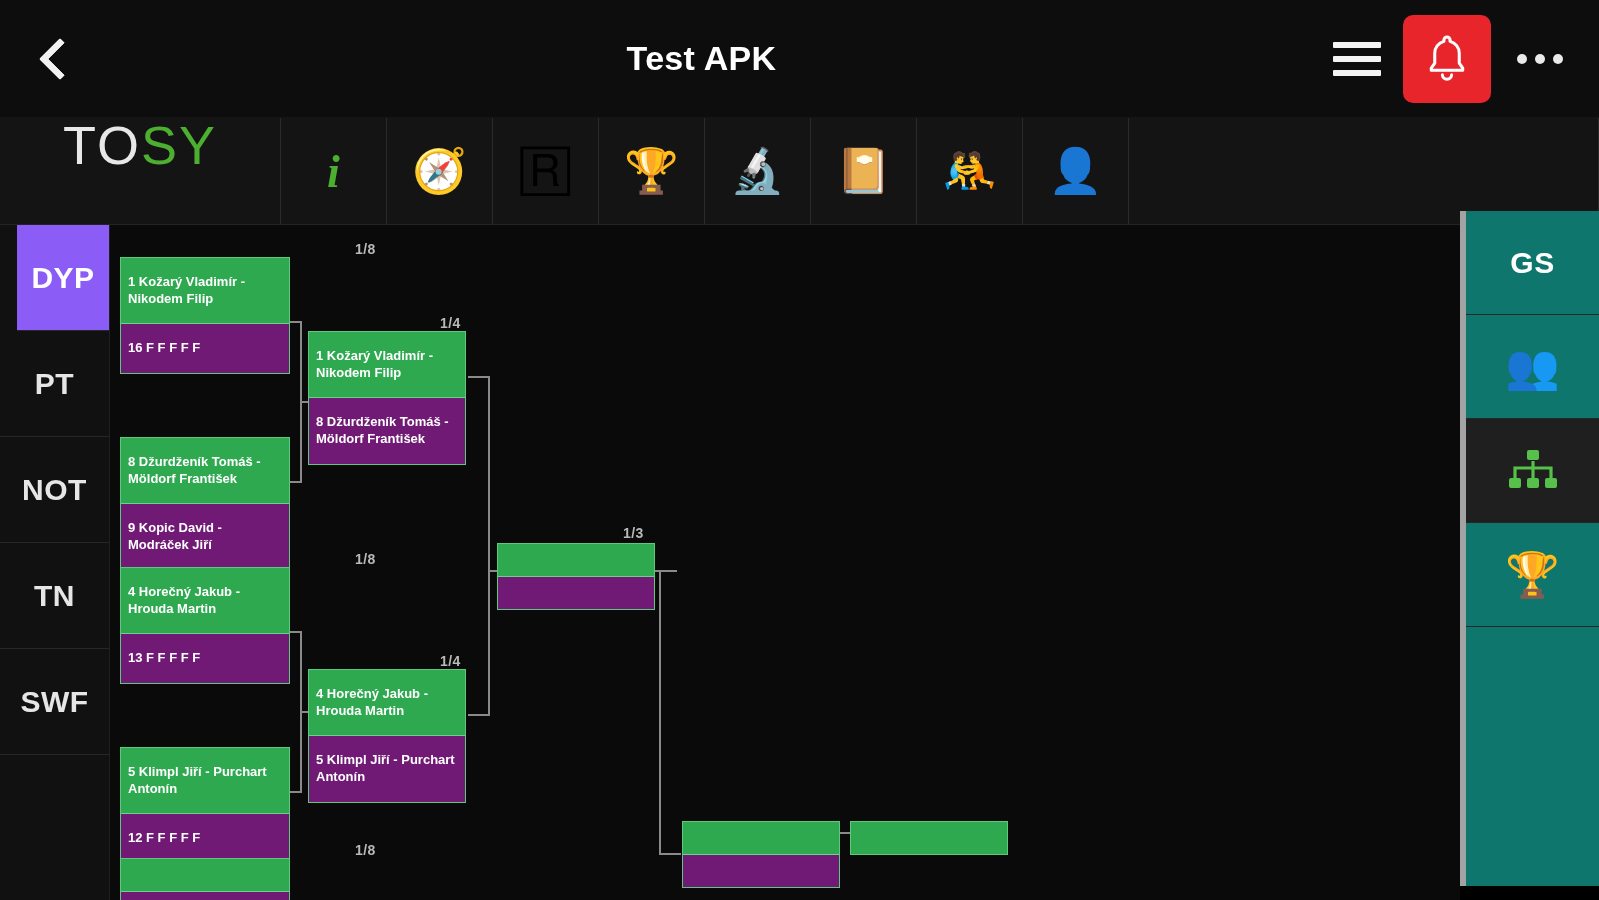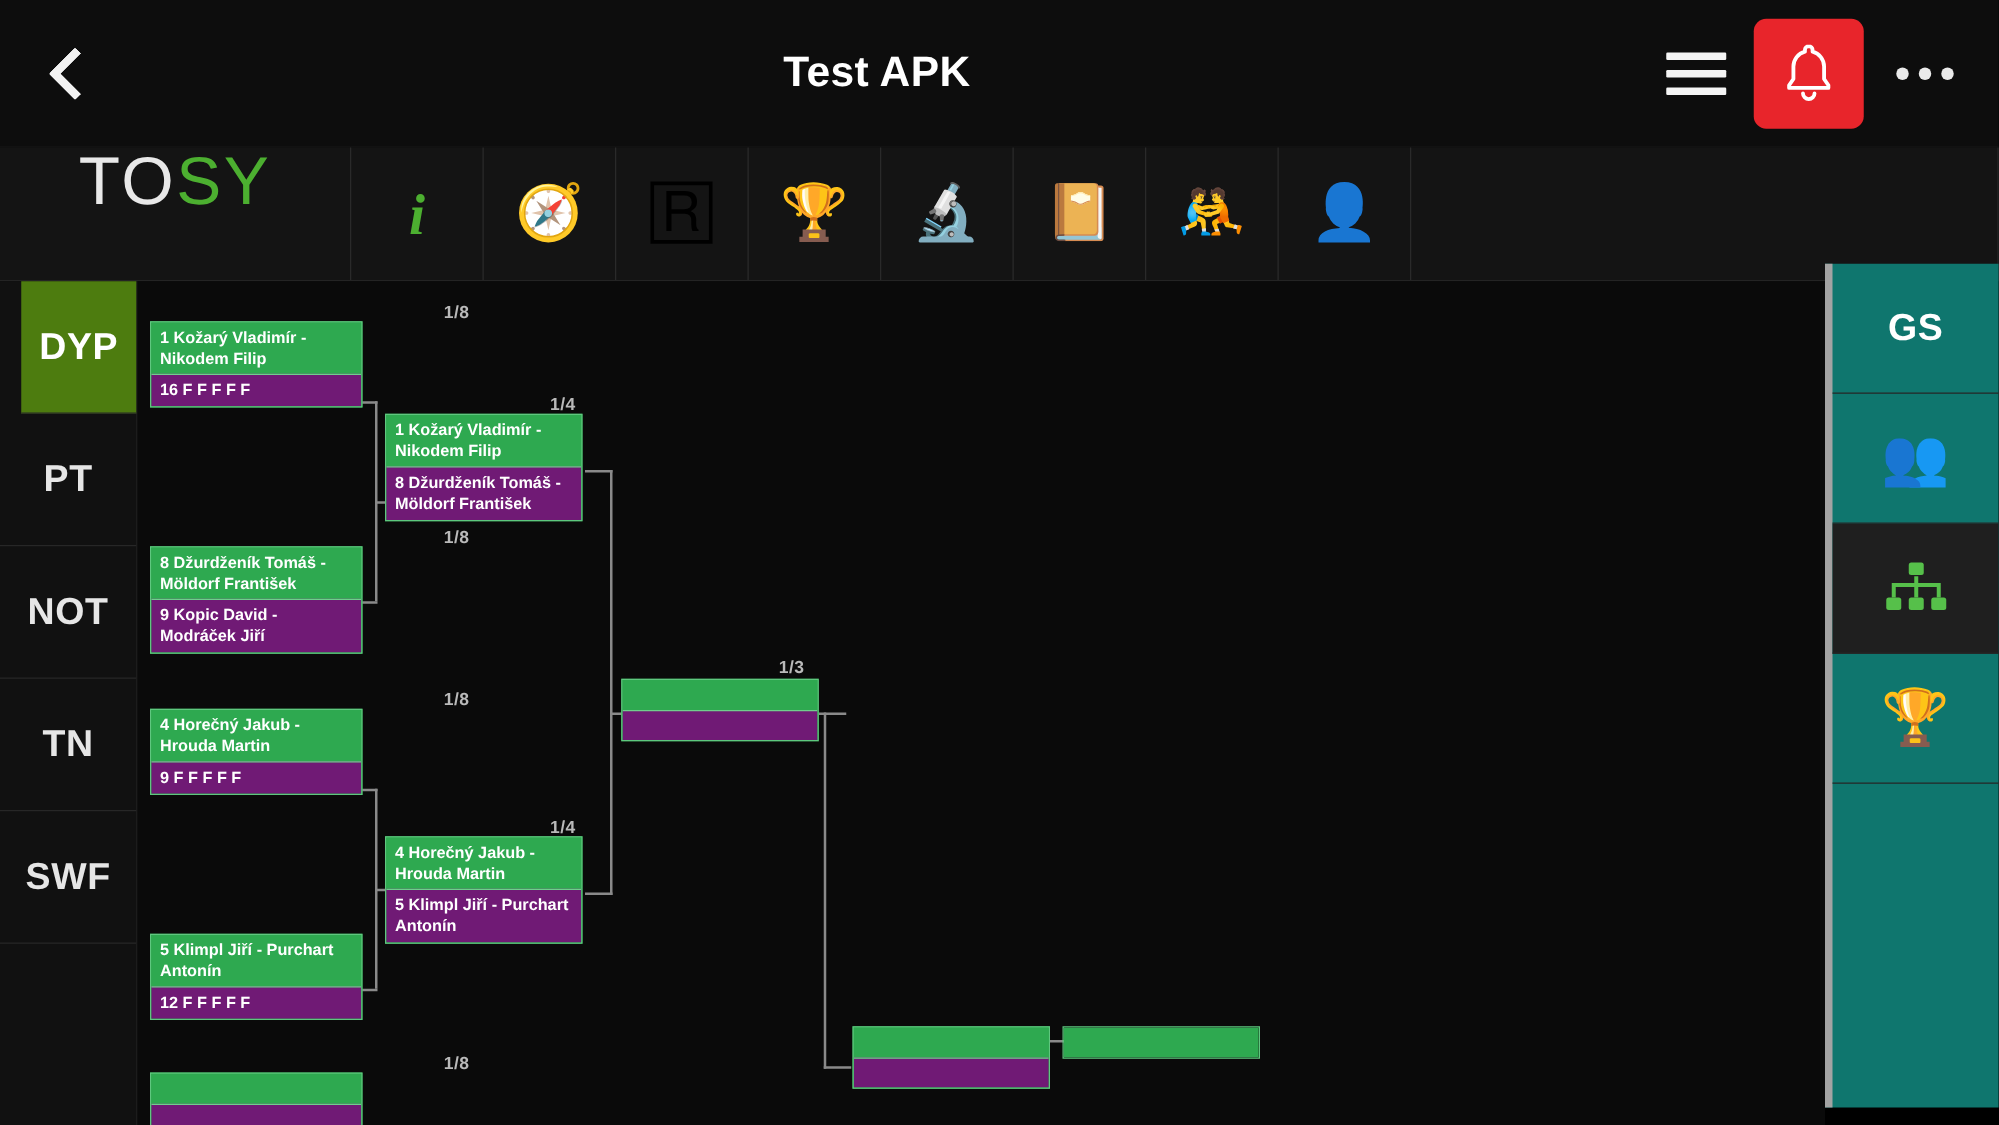--- a/index.html
+++ b/index.html
@@ -75,21 +75,21 @@
   
   .leftbar {
     position: absolute; left: 0; top: 225px; width: 110px; height: 675px;
     background: #111; border-right: 1px solid #202020;
   }
   .lb-item {
     height: 106px; display: flex; align-items: center; justify-content: center;
     color: #e6e6e6; font-size: 30px; font-weight: bold; letter-spacing: .5px;
     border-bottom: 1px solid #272727; cursor: pointer;
   }
-  .lb-item.active { background: #4d7c0f; color: #ffffff; margin-left: 17px; }
+  .lb-item.active { background: #8b5cf6; color: #ffffff; margin-left: 17px; }
 
   
   .rightbar {
     position: absolute; right: 0; top: 211px; width: 139px; height: 675px;
     background: #0f766e; border-left: 6px solid #a3a3a3;
   }
   .rb-item {
     height: 104px; display: flex; align-items: center; justify-content: center;
     border-bottom: 1px solid #262626; cursor: pointer;
   }
@@ -103,21 +103,21 @@
     width: 1350px; height: 675px; background: #0a0a0a; overflow: hidden;
   }
   .node {
     position: absolute;
     background: #2aa14a;
     border: 1px solid #5fc77f;
     color: #ffffff;
     font-size: 13px; font-weight: bold; line-height: 1.28;
     overflow: hidden;
   }
-  .node .row { padding: 4px 7px; }
+  .node .row { padding: 16px 7px; }
   .node .row.r1 { background: #2ea950; }
   .node .row.r2 { background: #701a75; border-top: 1px solid #6fcf8c; }
   .node.blank .row { min-height: 24px; }
   .rlabel {
     position: absolute; color: #b9b9b9; font-size: 14px; font-weight: bold;
     letter-spacing: .4px;
   }
   .ln { position: absolute; background: #8a8a8a; }
   .ln.h { height: 2px; }
   .ln.v { width: 2px; }
@@ -235,21 +235,21 @@
 
     <div class="rlabel" style="left:245px; top:196px;">1/8</div>
     <div class="node" style="left:10px; top:212px; width:170px;">
       <div class="row r1">8 Džurdženík Tomáš - Möldorf František</div>
       <div class="row r2">9 Kopic David - Modráček Jiří</div>
     </div>
 
     <div class="rlabel" style="left:245px; top:326px;">1/8</div>
     <div class="node" style="left:10px; top:342px; width:170px;">
       <div class="row r1">4 Horečný Jakub - Hrouda Martin</div>
-      <div class="row r2">9 F F F F F</div>
+      <div class="row r2">13 F F F F F</div>
     </div>
 
     <div class="rlabel" style="left:245px; top:506px;">1/8</div>
     <div class="node" style="left:10px; top:522px; width:170px;">
       <div class="row r1">5 Klimpl Jiří - Purchart Antonín</div>
       <div class="row r2">12 F F F F F</div>
     </div>
 
     <div class="rlabel" style="left:245px; top:617px;">1/8</div>
     <div class="node blank" style="left:10px; top:633px; width:170px;">

